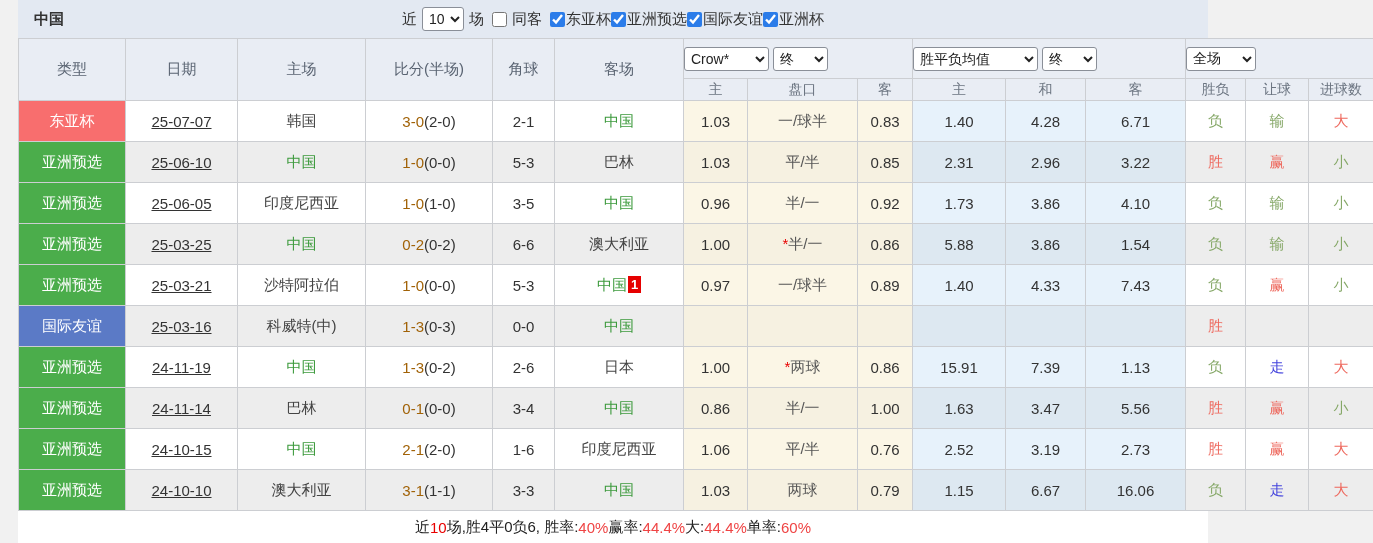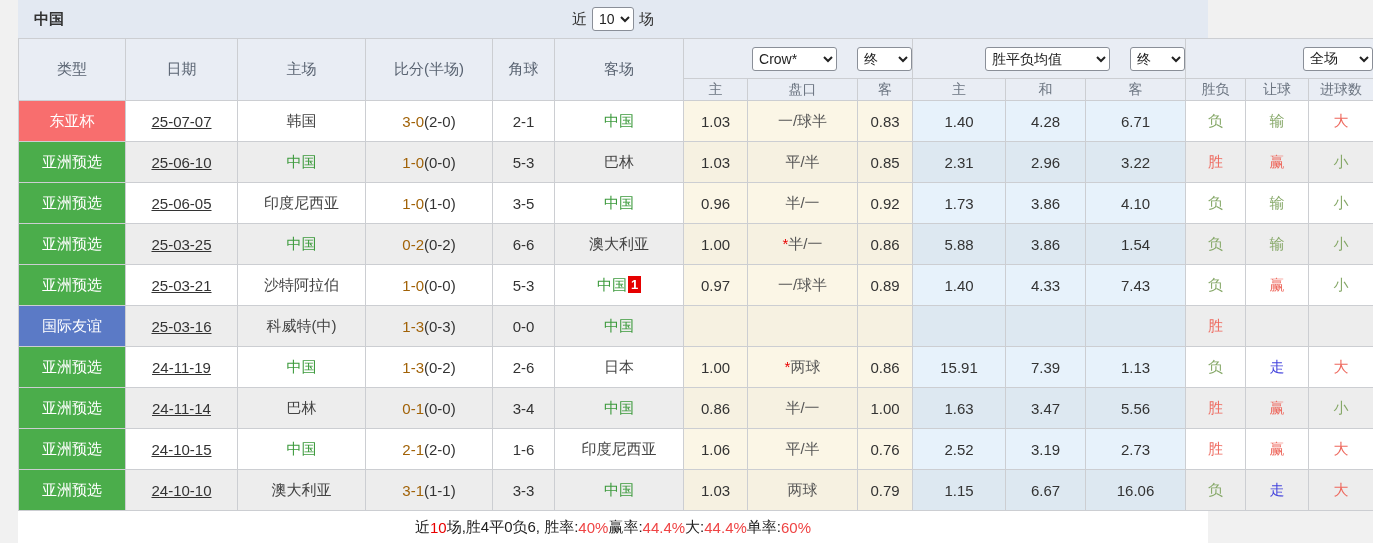--- a/index.html
+++ b/index.html
@@ -20,21 +20,21 @@
   .filter input { width: 15px; height: 15px; accent-color: #2b7ce9; margin-right: 1px; }
   .filter.gapped { margin-right: 8px; }
   .filter.gapped input { margin-right: 5px; }
 
   
   table { border-collapse: collapse; table-layout: fixed; width: 1355px; font-size: 15px; }
   th, td { border: 1px solid #ccced2; text-align: center; overflow: hidden; white-space: nowrap; }
   thead th { background: #e9edf4; color: #5a6472; font-weight: normal; }
   tr.h1 th { height: 40px; }
   tr.h2 th { height: 22px; font-size: 14px; color: #6b7480; }
-  .sel-row { display: flex; justify-content: flex-end; align-items: center; gap: 20px; }
+  .sel-row { display: flex; justify-content: flex-start; align-items: center; gap: 4px; }
   .w85 { width: 85px; } .w55 { width: 55px; } .w125 { width: 125px; } .w70 { width: 70px; font-family: Liberation Mono, monospace; }
 
   tbody tr { background: #fff; }
   tbody tr.even { background: #ededed; }
   tbody td { height: 41px; color: #444; }
   td.cream { background: rgba(250, 242, 220, 0.72); }
   td.lblue { background: rgba(201, 227, 246, 0.45); }
   td.num { color: #333; }
   td.hc { color: #555; margin-top: 12px; }
   .date-cell { color: #333; text-decoration: underline; }
@@ -66,20 +66,42 @@
 <div class="page">
 
   <div class="top-bar">
     <span class="team-title">中国</span>
     <div class="controls">
       <span>近</span>
       <select>
         <option>10</option>
       </select>
       <span>场</span>
+      <span class="filter-list">
+          <label class="filter gapped">
+            <input type="checkbox" style="">
+            <span>同客</span>
+          </label>
+          <label class="filter">
+            <input type="checkbox" checked="" style="">
+            <span>东亚杯</span>
+          </label>
+          <label class="filter">
+            <input type="checkbox" checked="" style="">
+            <span>亚洲预选</span>
+          </label>
+          <label class="filter">
+            <input type="checkbox" checked="" style="">
+            <span>国际友谊</span>
+          </label>
+          <label class="filter">
+            <input type="checkbox" checked="" style="">
+            <span>亚洲杯</span>
+          </label>
+        </span>
     </div>
   </div>
 
   <table>
     <colgroup>
       <col style="width:107px">
         <col style="width:112px">
         <col style="width:128px">
       <col style="width:127px">
         <col style="width:62px">

